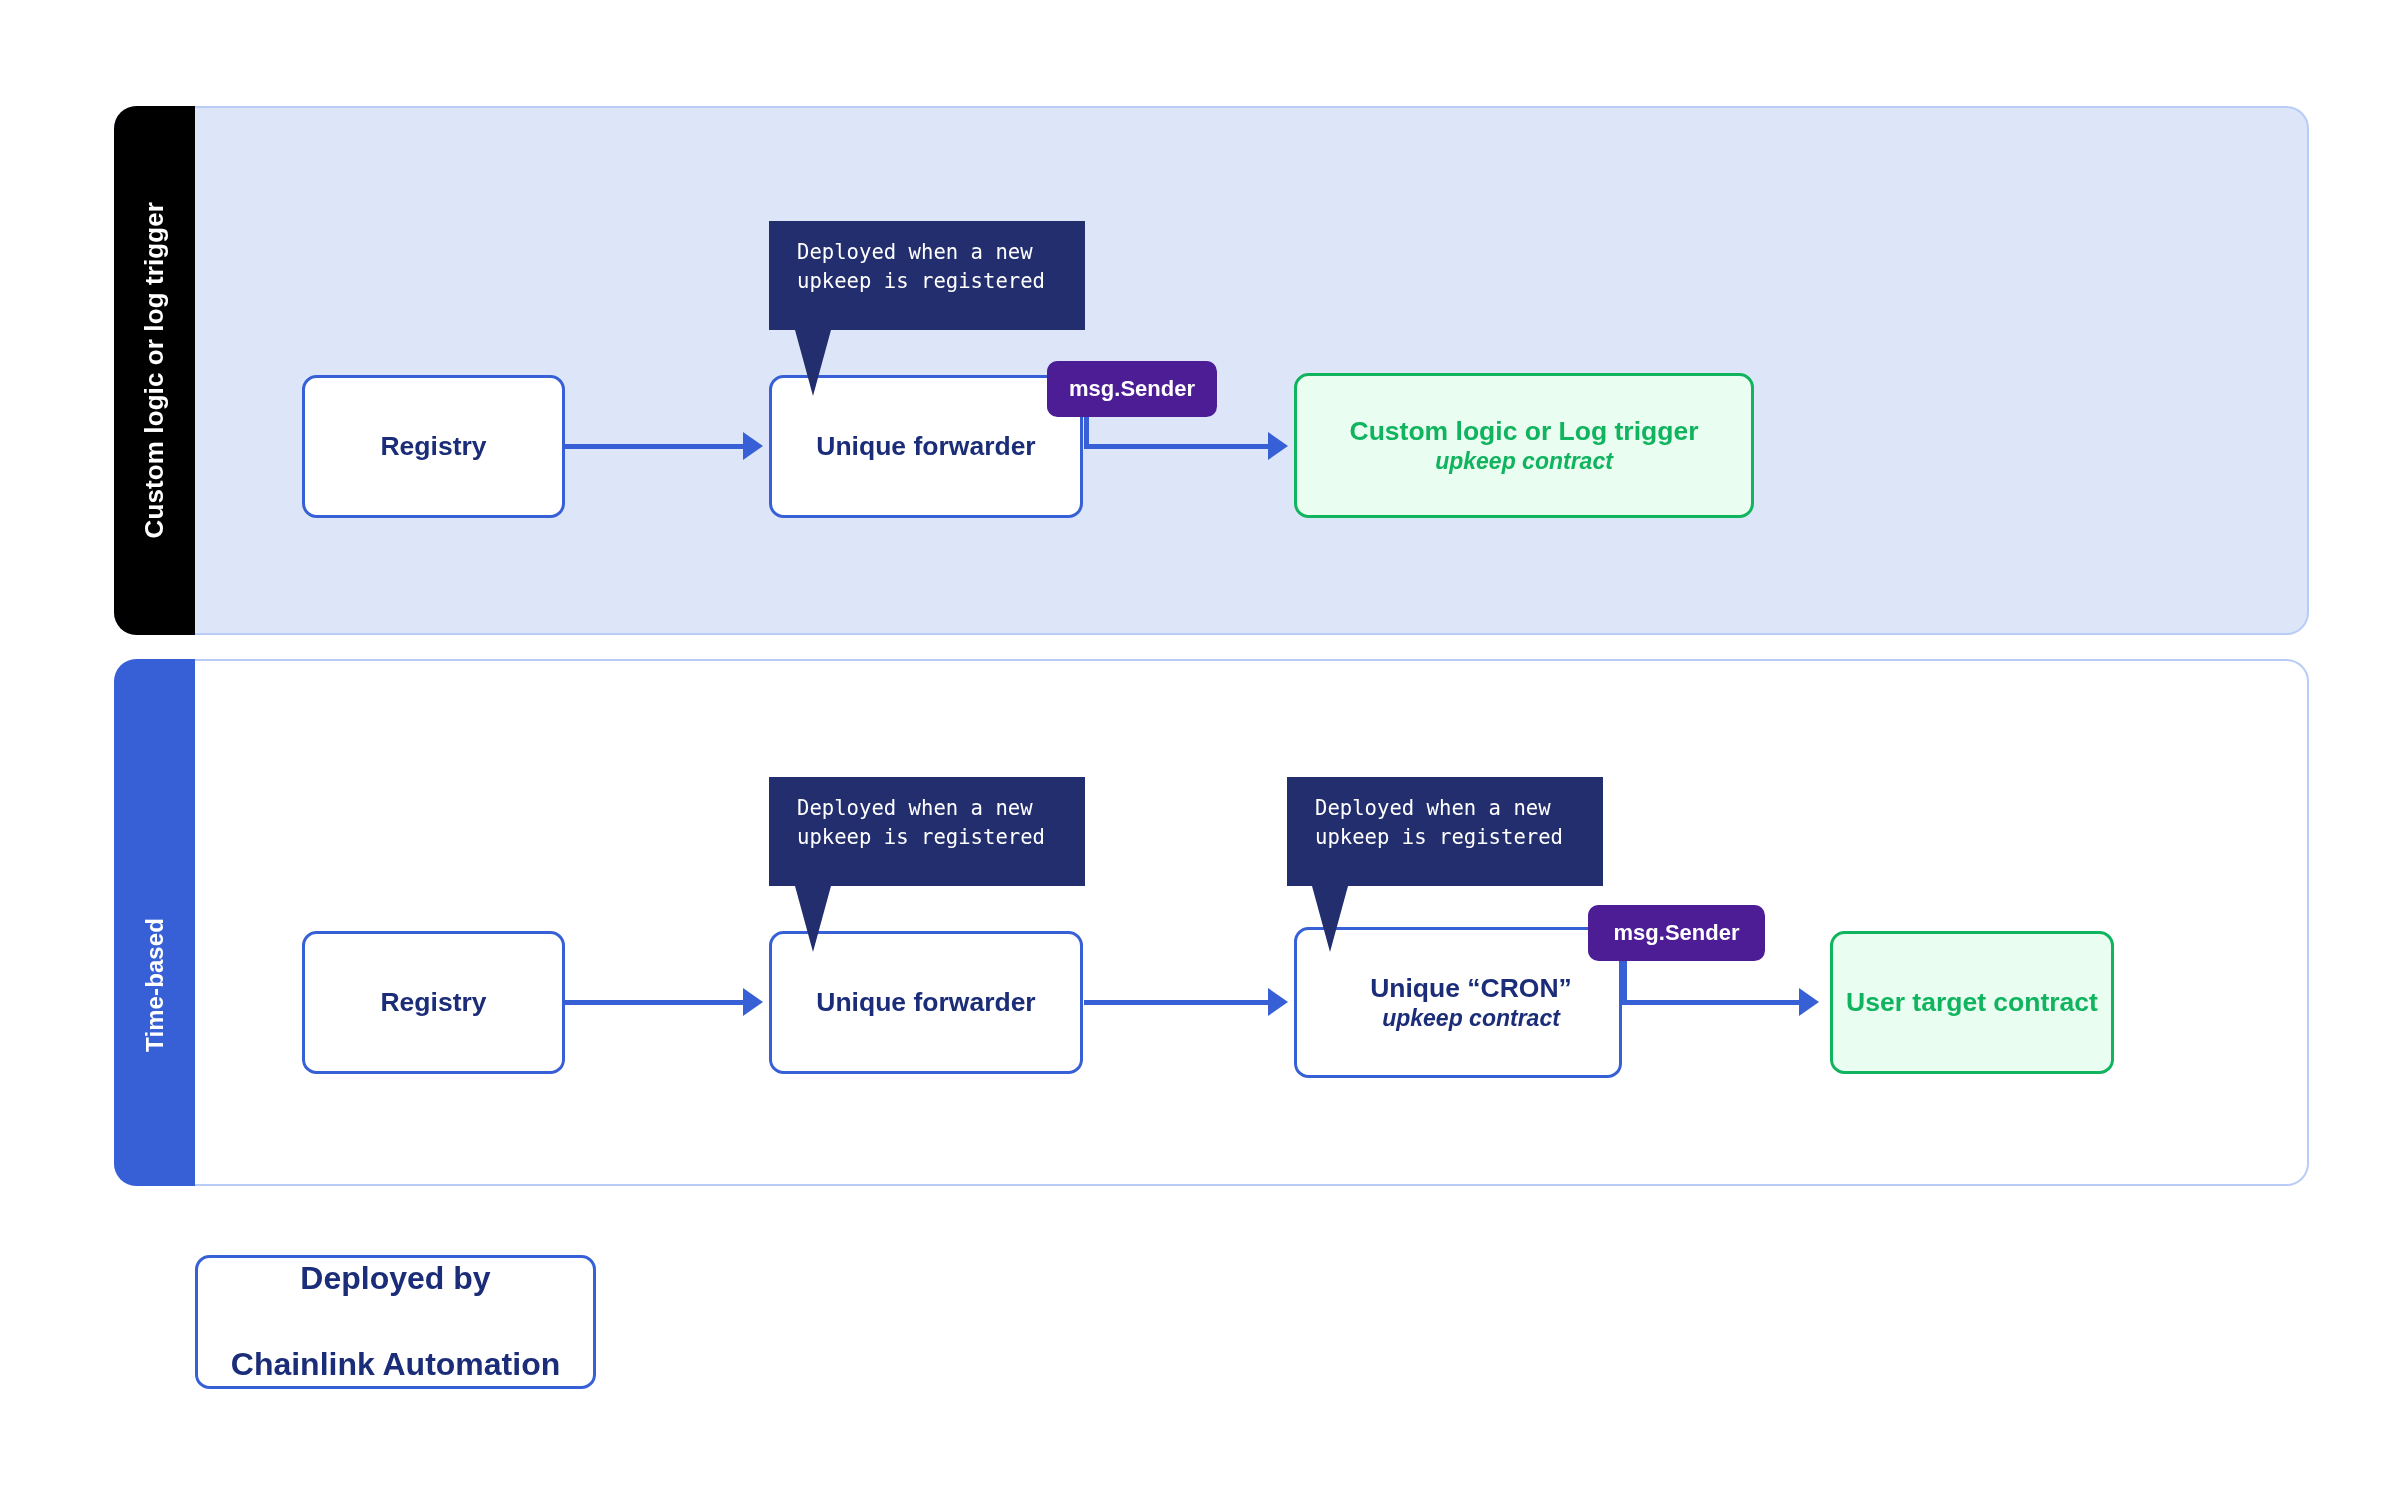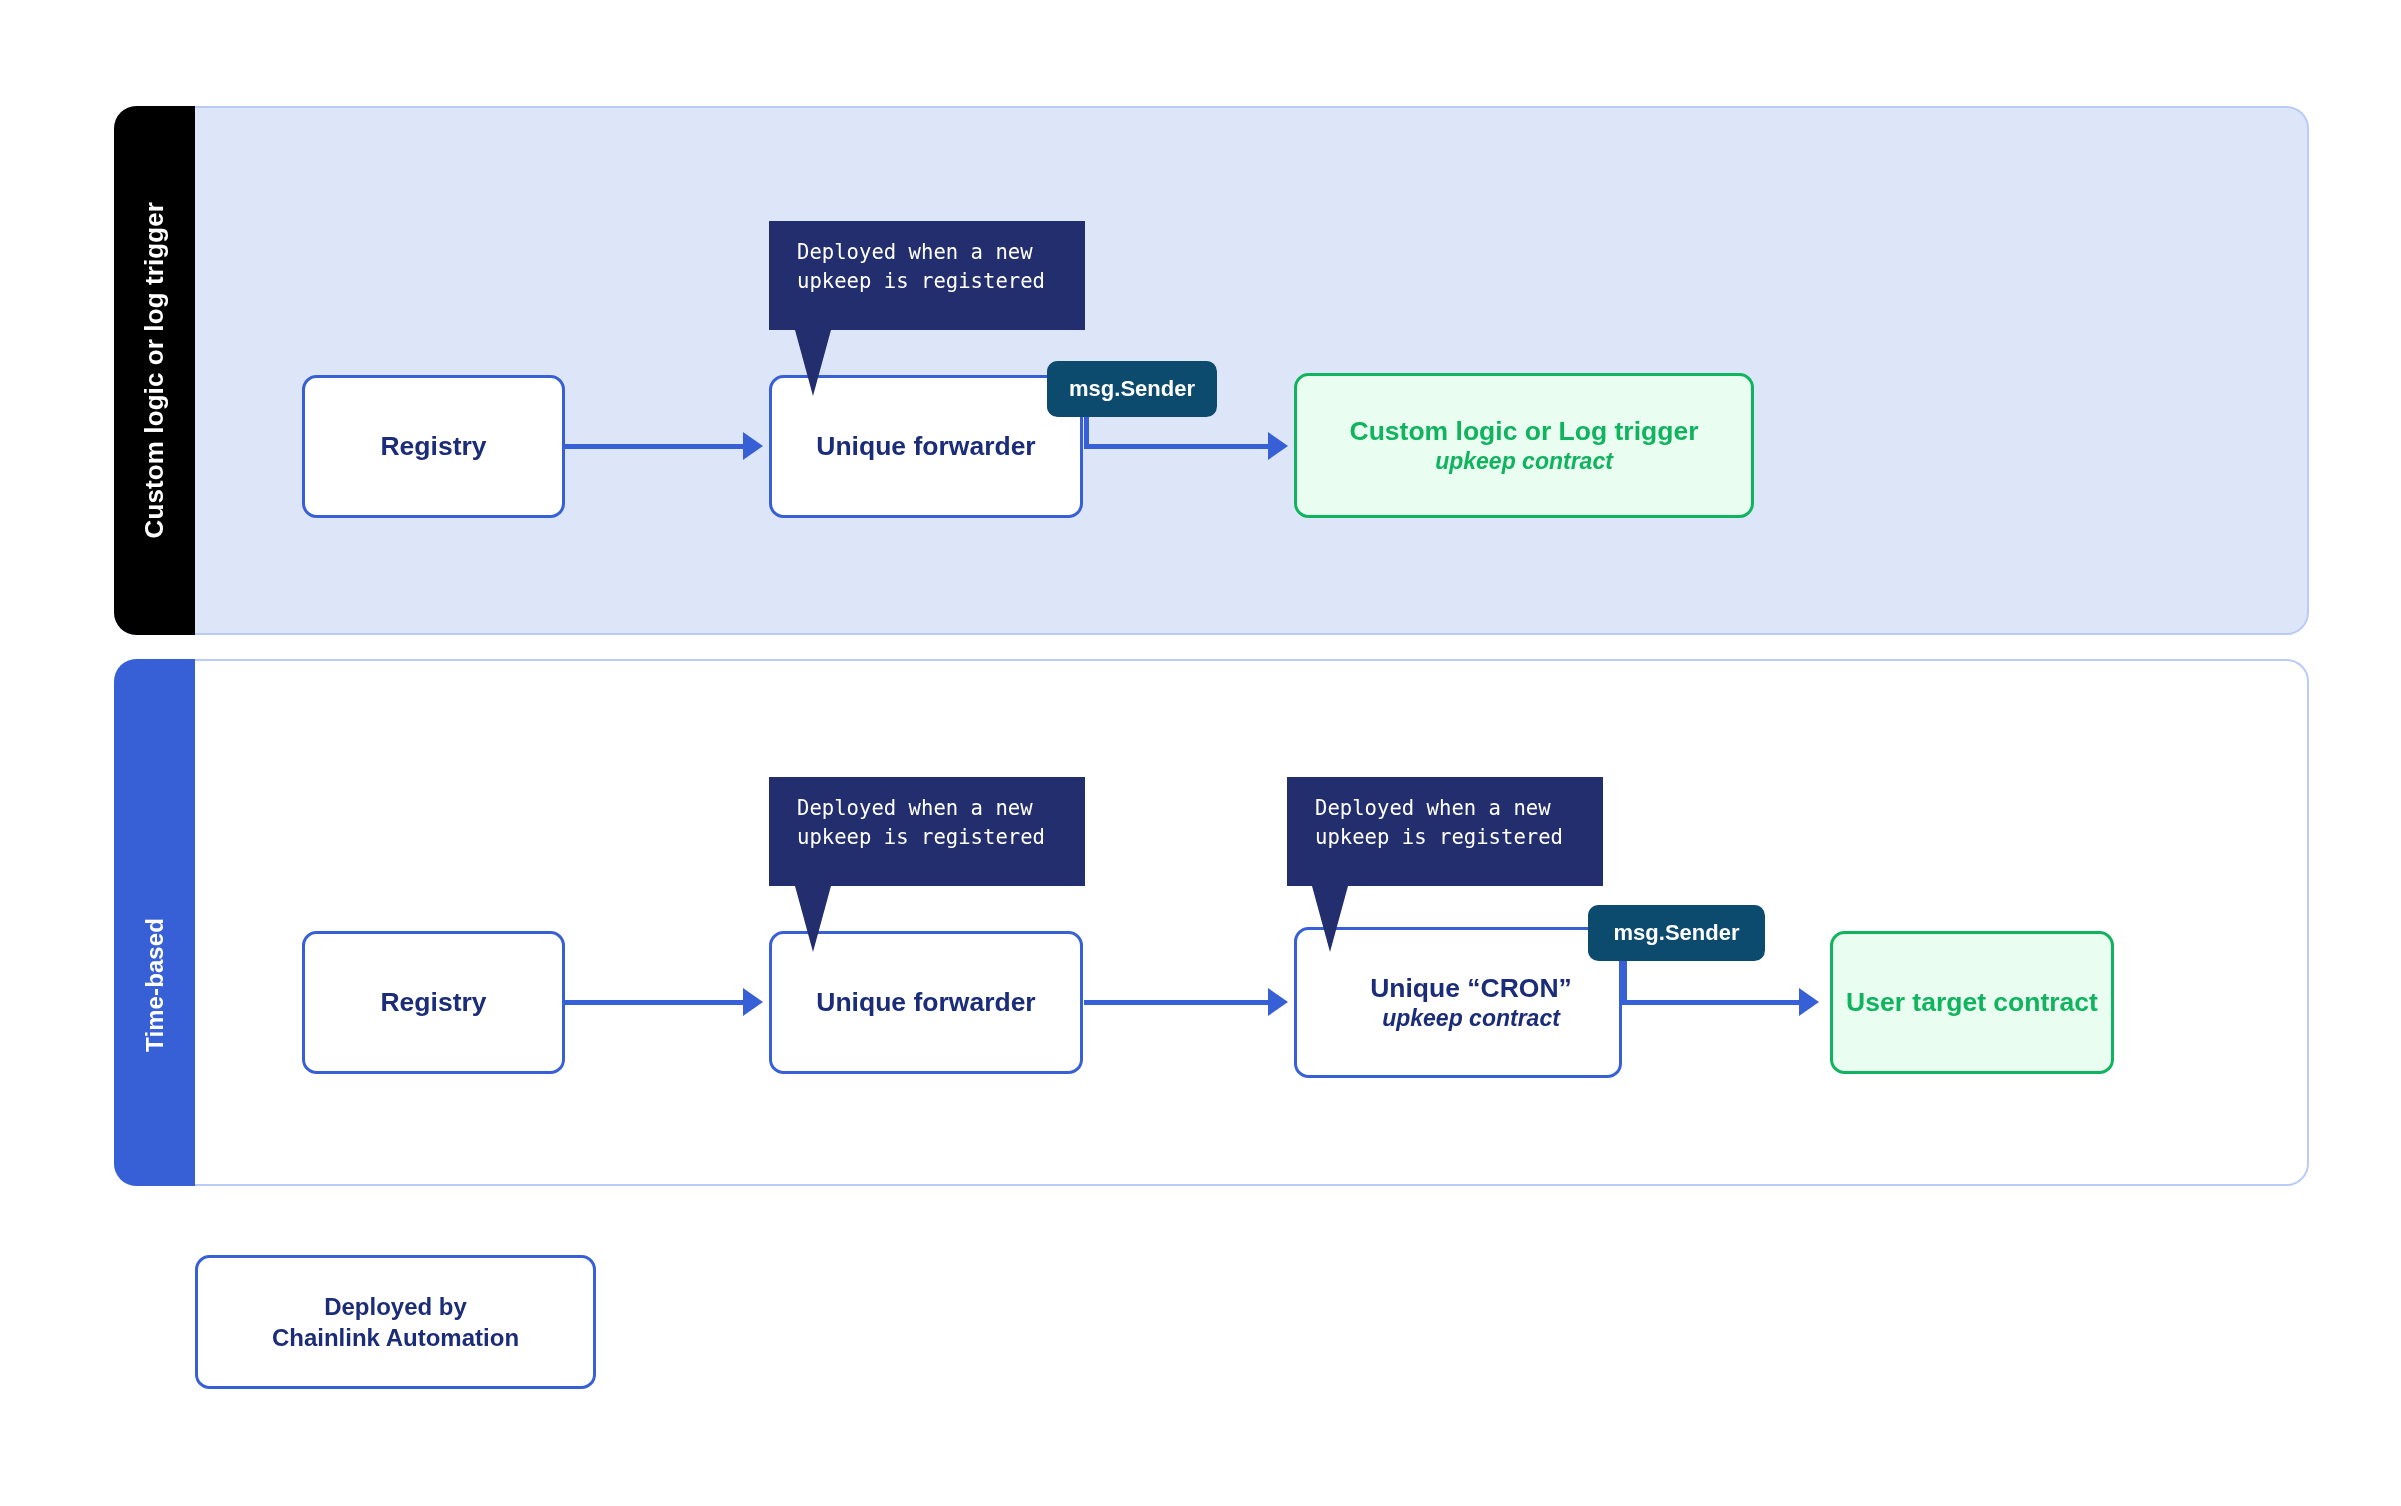--- a/index.html
+++ b/index.html
@@ -57,30 +57,30 @@
         border-top:66px solid #232e6e;}
 
   #tooltip-1{left:769px;top:221px;width:316px;height:109px;}
   #tooltip-1-tail{left:795px;top:330px;}
   #tooltip-2{left:769px;top:777px;width:316px;height:109px;}
   #tooltip-2-tail{left:795px;top:886px;}
   #tooltip-3{left:1287px;top:777px;width:316px;height:109px;}
   #tooltip-3-tail{left:1312px;top:886px;}
 
   
-  .pill{position:absolute;background:#0c4a6e;color:#ffffff;border-radius:10.6px;
+  .pill{position:absolute;background:#4c1d95;color:#ffffff;border-radius:10.6px;
         display:flex;align-items:center;justify-content:center;
         font-weight:bold;font-size:22px;box-sizing:border-box;}
   #pill-msgsender-1{left:1047px;top:361px;width:170px;height:56px;}
   #pill-msgsender-2{left:1588px;top:905px;width:177px;height:56px;}
 
   
   .legend-box{position:absolute;box-sizing:border-box;border-radius:14.6px;
-        display:flex;flex-direction:column;align-items:center;justify-content:center;
-        text-align:center;font-weight:bold;font-size:24px;line-height:1.3;}
+        display:flex;flex-direction:column;align-items:center;justify-content:space-between;
+        text-align:center;font-weight:bold;font-size:32px;line-height:1.3;}
   #legend-deployed{left:195px;top:1255px;width:401px;height:134px;
         background:#ffffff;border:3.3px solid #3860d6;color:#1b2d78;}
   #legend-user{left:621px;top:1255px;width:356px;height:134px;
         background:#e9fdf1;border:3.3px solid #10b45e;color:#10b45e;}
 </style>
 </head>
 <body>
 
 <div class="stage">
 

